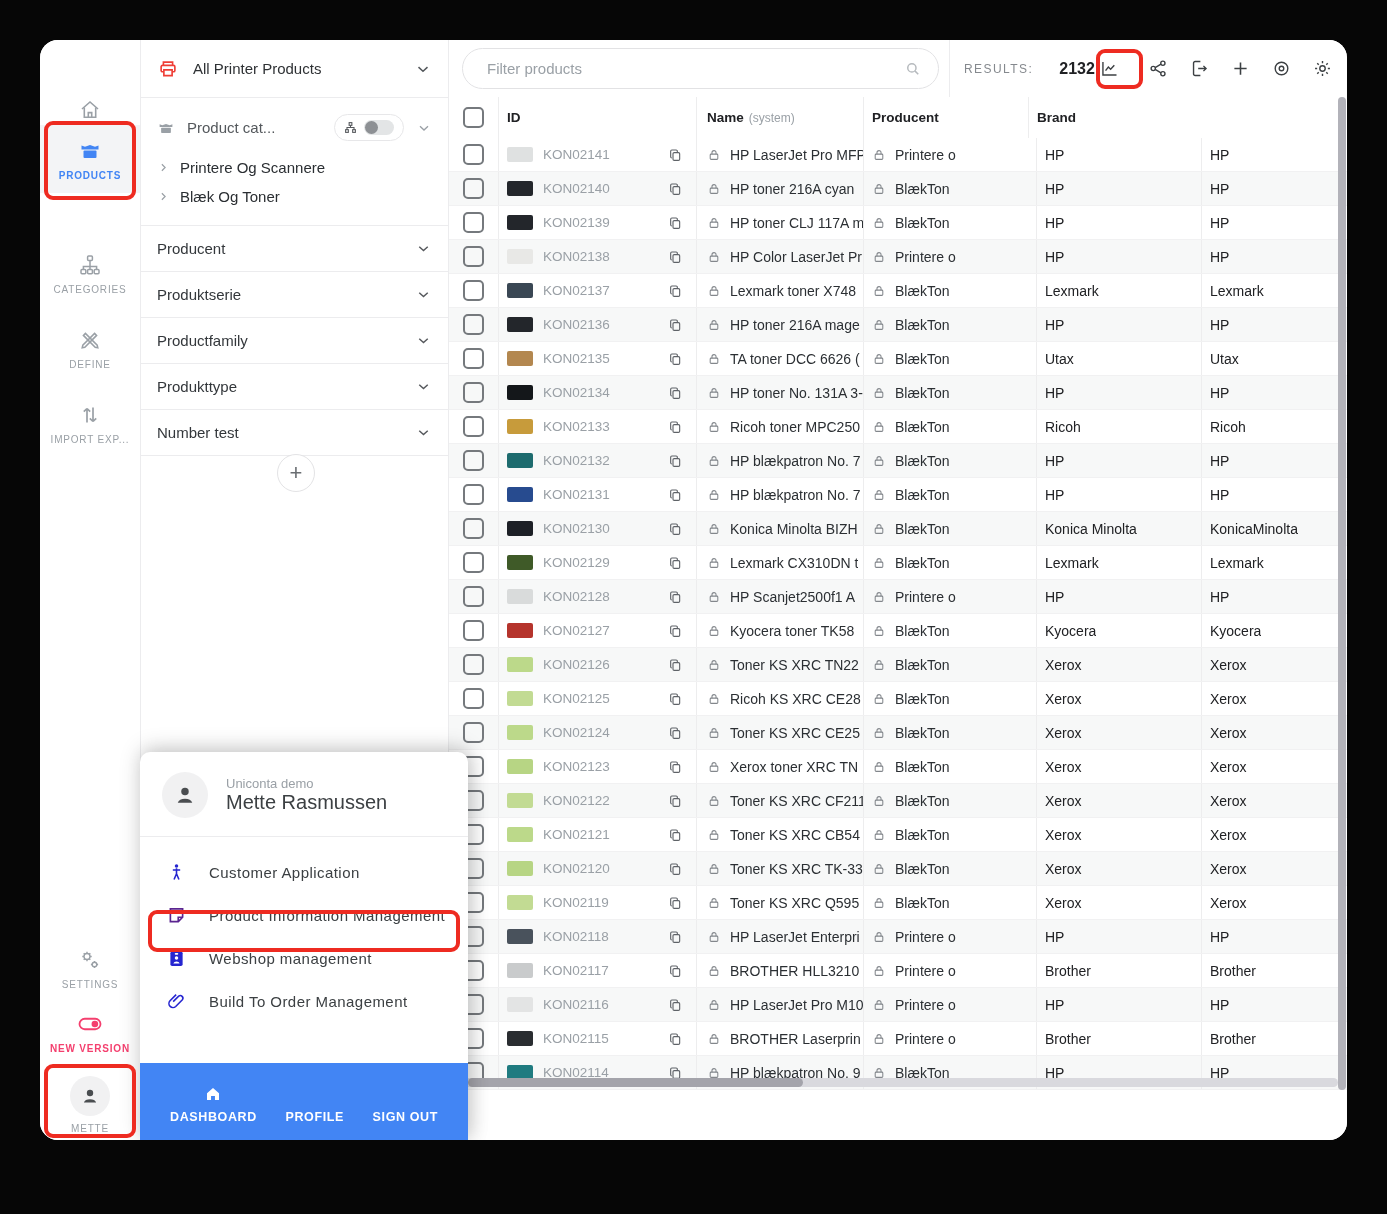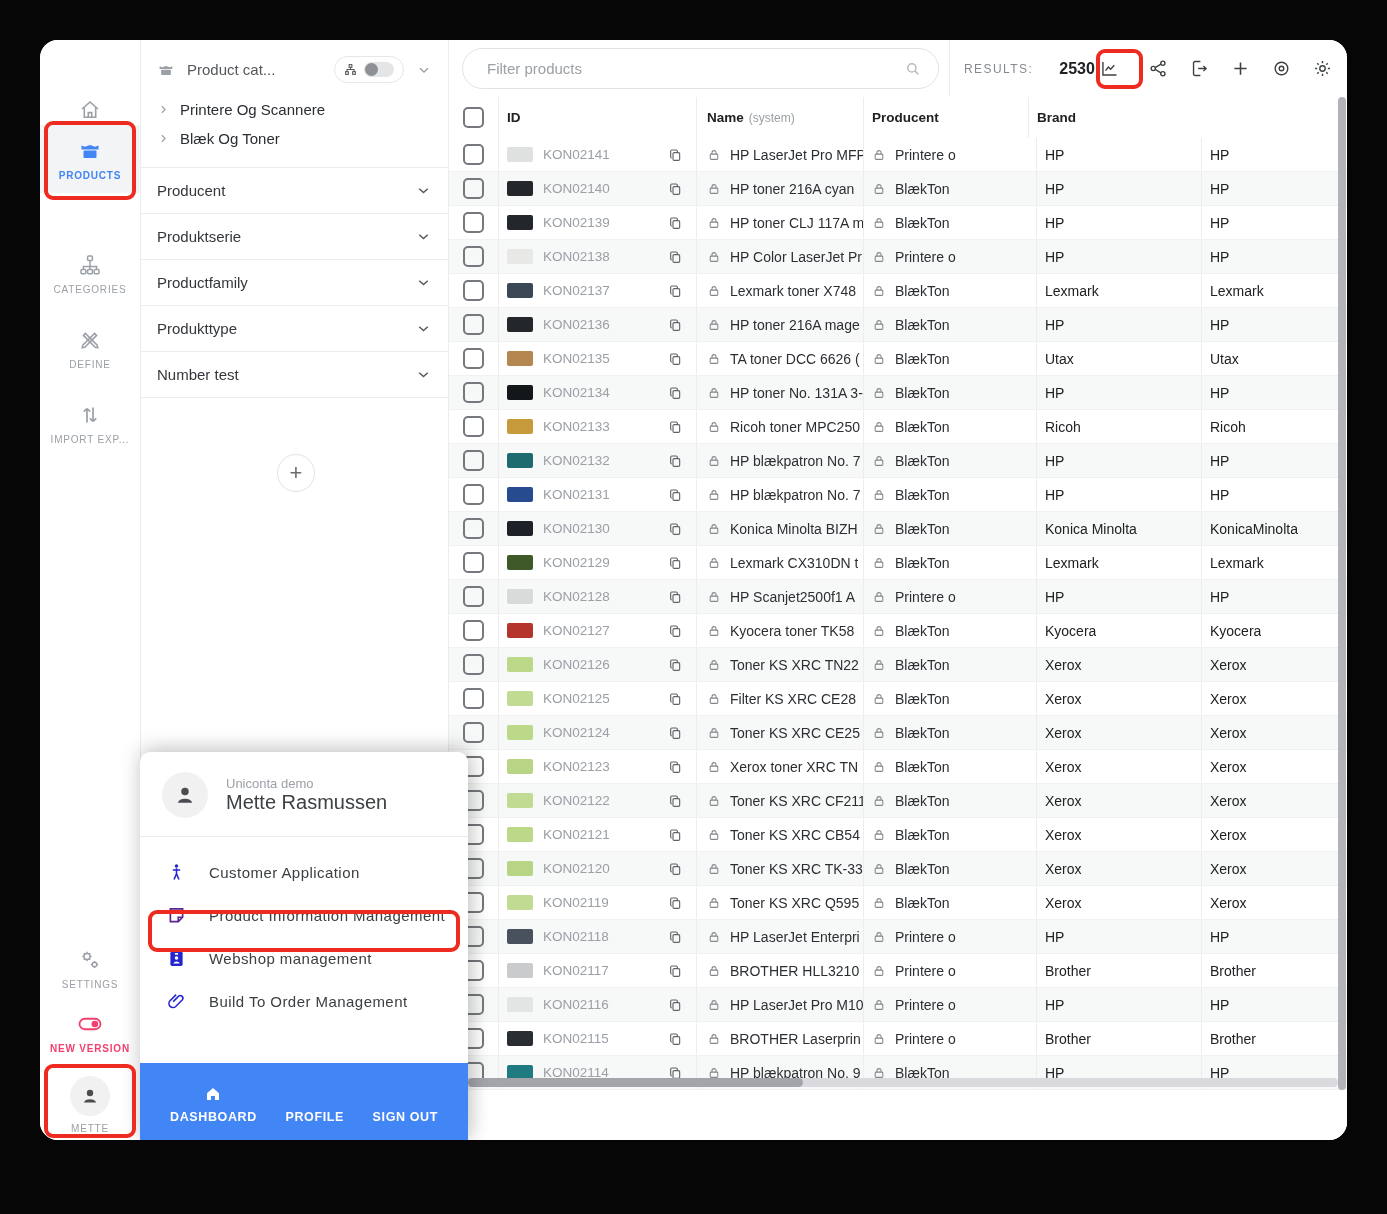--- a/index.html
+++ b/index.html
@@ -156,20 +156,31 @@
         <svg viewBox="0 0 24 24" width="24" height="24">
             <circle cx="12" cy="9" r="3.2" fill="#4a4d50"></circle>
             <path d="M5.8 18.6 a6.4 4.6 0 0 1 12.4 0 z" fill="#4a4d50"></path>
           </svg>
       </span>
       <span class="lbl">METTE</span>
     </div>
   </div>
 
   <div class="panel">
+    <div class="panel-head">
+      <svg viewBox="0 0 24 24" width="22" height="22" fill="none" stroke="#ef3e36" stroke-width="1.8">
+          <path d="M7 8 V4.5 h10 V8"></path>
+          <rect x="4.5" y="8" width="15" height="7" rx="1.5"></rect>
+          <path d="M7.5 13 h9 v6.3 h-9 z" fill="#fff"></path>
+        </svg>
+      <span class="t">All Printer Products</span>
+      <svg viewBox="0 0 24 24" width="18" height="18" fill="none" stroke="#54585c" stroke-width="2">
+          <path d="M6 9.5 l6 5.5 6-5.5"></path>
+        </svg>
+    </div>
     <div class="pcat-row">
       <svg viewBox="0 0 24 24" width="18" height="18" fill="#9aa0a6">
           <path d="M3.5 7 l3.5 1.2 5-1.7 5 1.7 3.5-1.2 v3.6 h-17 z"></path>
           <rect x="5.5" y="11.5" width="13" height="7" rx="1"></rect>
         </svg>
       <span class="t">Product cat...</span>
       <span class="pill">
         <svg viewBox="0 0 24 24" width="13" height="13" fill="none" stroke="#55585c" stroke-width="2">
             <rect x="9.5" y="3" width="5" height="5"></rect>
             <rect x="3" y="16" width="5" height="5"></rect>
@@ -241,21 +252,21 @@
     <div class="toolbar">
       <div class="search">
         <input placeholder="Filter products" style="">
         <svg viewBox="0 0 24 24" width="18" height="18" fill="none" stroke="#b6babe" stroke-width="2">
             <circle cx="10.5" cy="10.5" r="5.5"></circle>
             <path d="M14.8 14.8 L19 19"></path>
           </svg>
       </div>
       <div class="results">
         <span class="rl">RESULTS:</span>
-        <span class="rv">2530</span>
+        <span class="rv">2132</span>
       </div>
       <div class="tools">
         <span class="tool annot-chart">
           <svg viewBox="0 0 24 24" fill="none" stroke="#3c4043" stroke-width="1.6">
               <path d="M4.5 4.5 V19.5 H20"></path>
               <path d="M7.5 14.5 l3.2-4.2 2.6 2.6 L17.5 8.3"></path>
             </svg>
         </span>
         <span class="tool">
           <svg viewBox="0 0 24 24" fill="none" stroke="#3c4043" stroke-width="1.6">
@@ -950,21 +961,21 @@
               </svg>
             </span>
           </div>
           <div class="col c2">
             <span class="lockic">
               <svg viewBox="0 0 24 24" fill="none" stroke="currentColor" stroke-width="1.8">
                 <rect x="5.5" y="10.5" width="13" height="9" rx="1.6"></rect>
                 <path d="M8.5 10.5 V8 a3.5 3.5 0 0 1 7 0 v2.5"></path>
               </svg>
             </span>
-            <span class="nm">Filter KS XRC CE28</span>
+            <span class="nm">Ricoh KS XRC CE28</span>
           </div>
           <div class="col c3">
             <span class="lockic">
               <svg viewBox="0 0 24 24" fill="none" stroke="currentColor" stroke-width="1.8">
                 <rect x="5.5" y="10.5" width="13" height="9" rx="1.6"></rect>
                 <path d="M8.5 10.5 V8 a3.5 3.5 0 0 1 7 0 v2.5"></path>
               </svg>
             </span>
             <span class="nm">BlækTon</span>
           </div>

